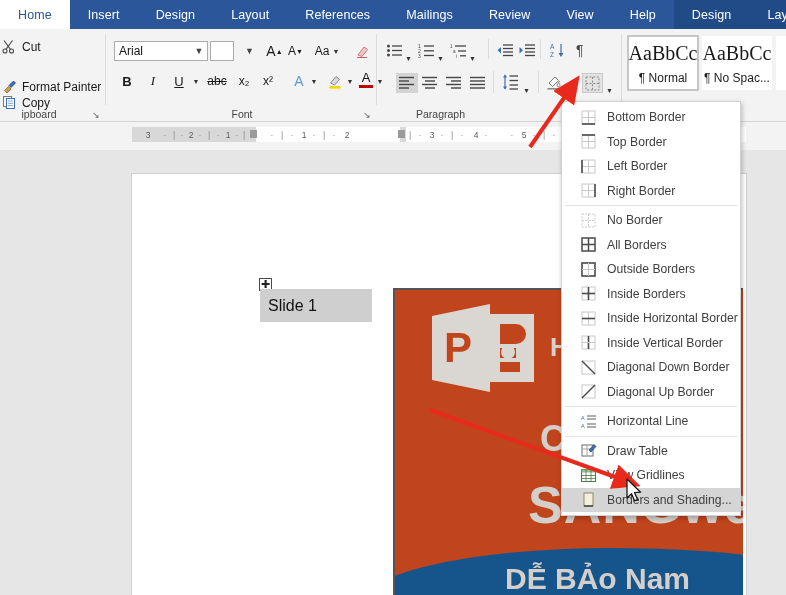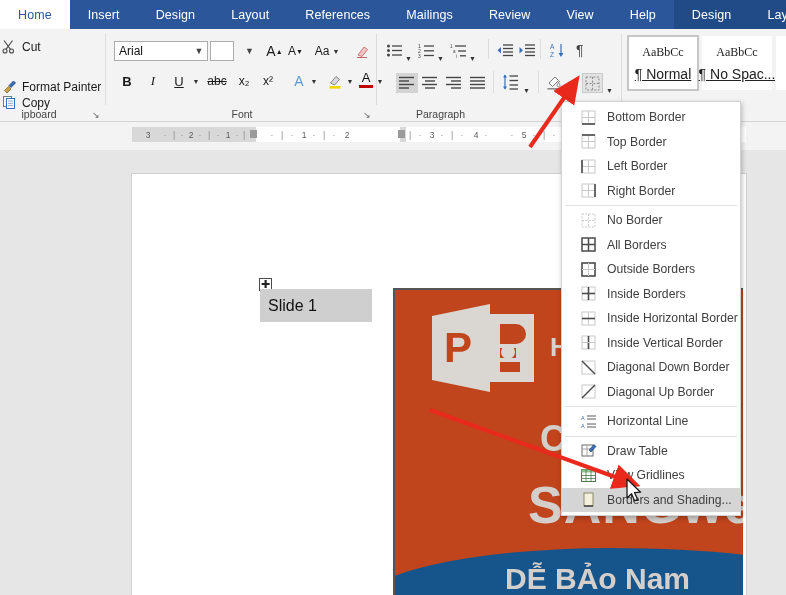--- a/index.html
+++ b/index.html
@@ -80,22 +80,22 @@
   .pbtn svg { display: block; }
   .caret { font-size: 7px; color: #333; }
 
   
   .stylebox {
     position: absolute; top: 6px; width: 72px; height: 56px;
     background: #fff; border: 1px solid #F3F3F3;
     display: flex; flex-direction: column; align-items: center; justify-content: center;
   }
   .stylebox.active { border: 2px solid #C6C6C6; }
-  .stylebox .aabb { font-size: 12px; color: #1a1a1a; font-family: "Liberation Serif", serif; }
-  .stylebox .sname { font-size: 14px; color: #222; margin-top: 6px; white-space: nowrap; text-decoration: underline; }
+  .stylebox .aabb { font-size: 20px; color: #1a1a1a; font-family: "Liberation Serif", serif; }
+  .stylebox .sname { font-size: 12px; color: #222; margin-top: 6px; white-space: nowrap; }
 
   
   .rulerzone {
     position: absolute; left: 0; top: 122px; width: 786px; height: 28px;
     background: #F3F3F3;
   }
   .ruler {
     position: absolute; left: 132px; top: 5px; height: 15px; width: 614px;
     background: #FFFFFF; border: none;
   }

